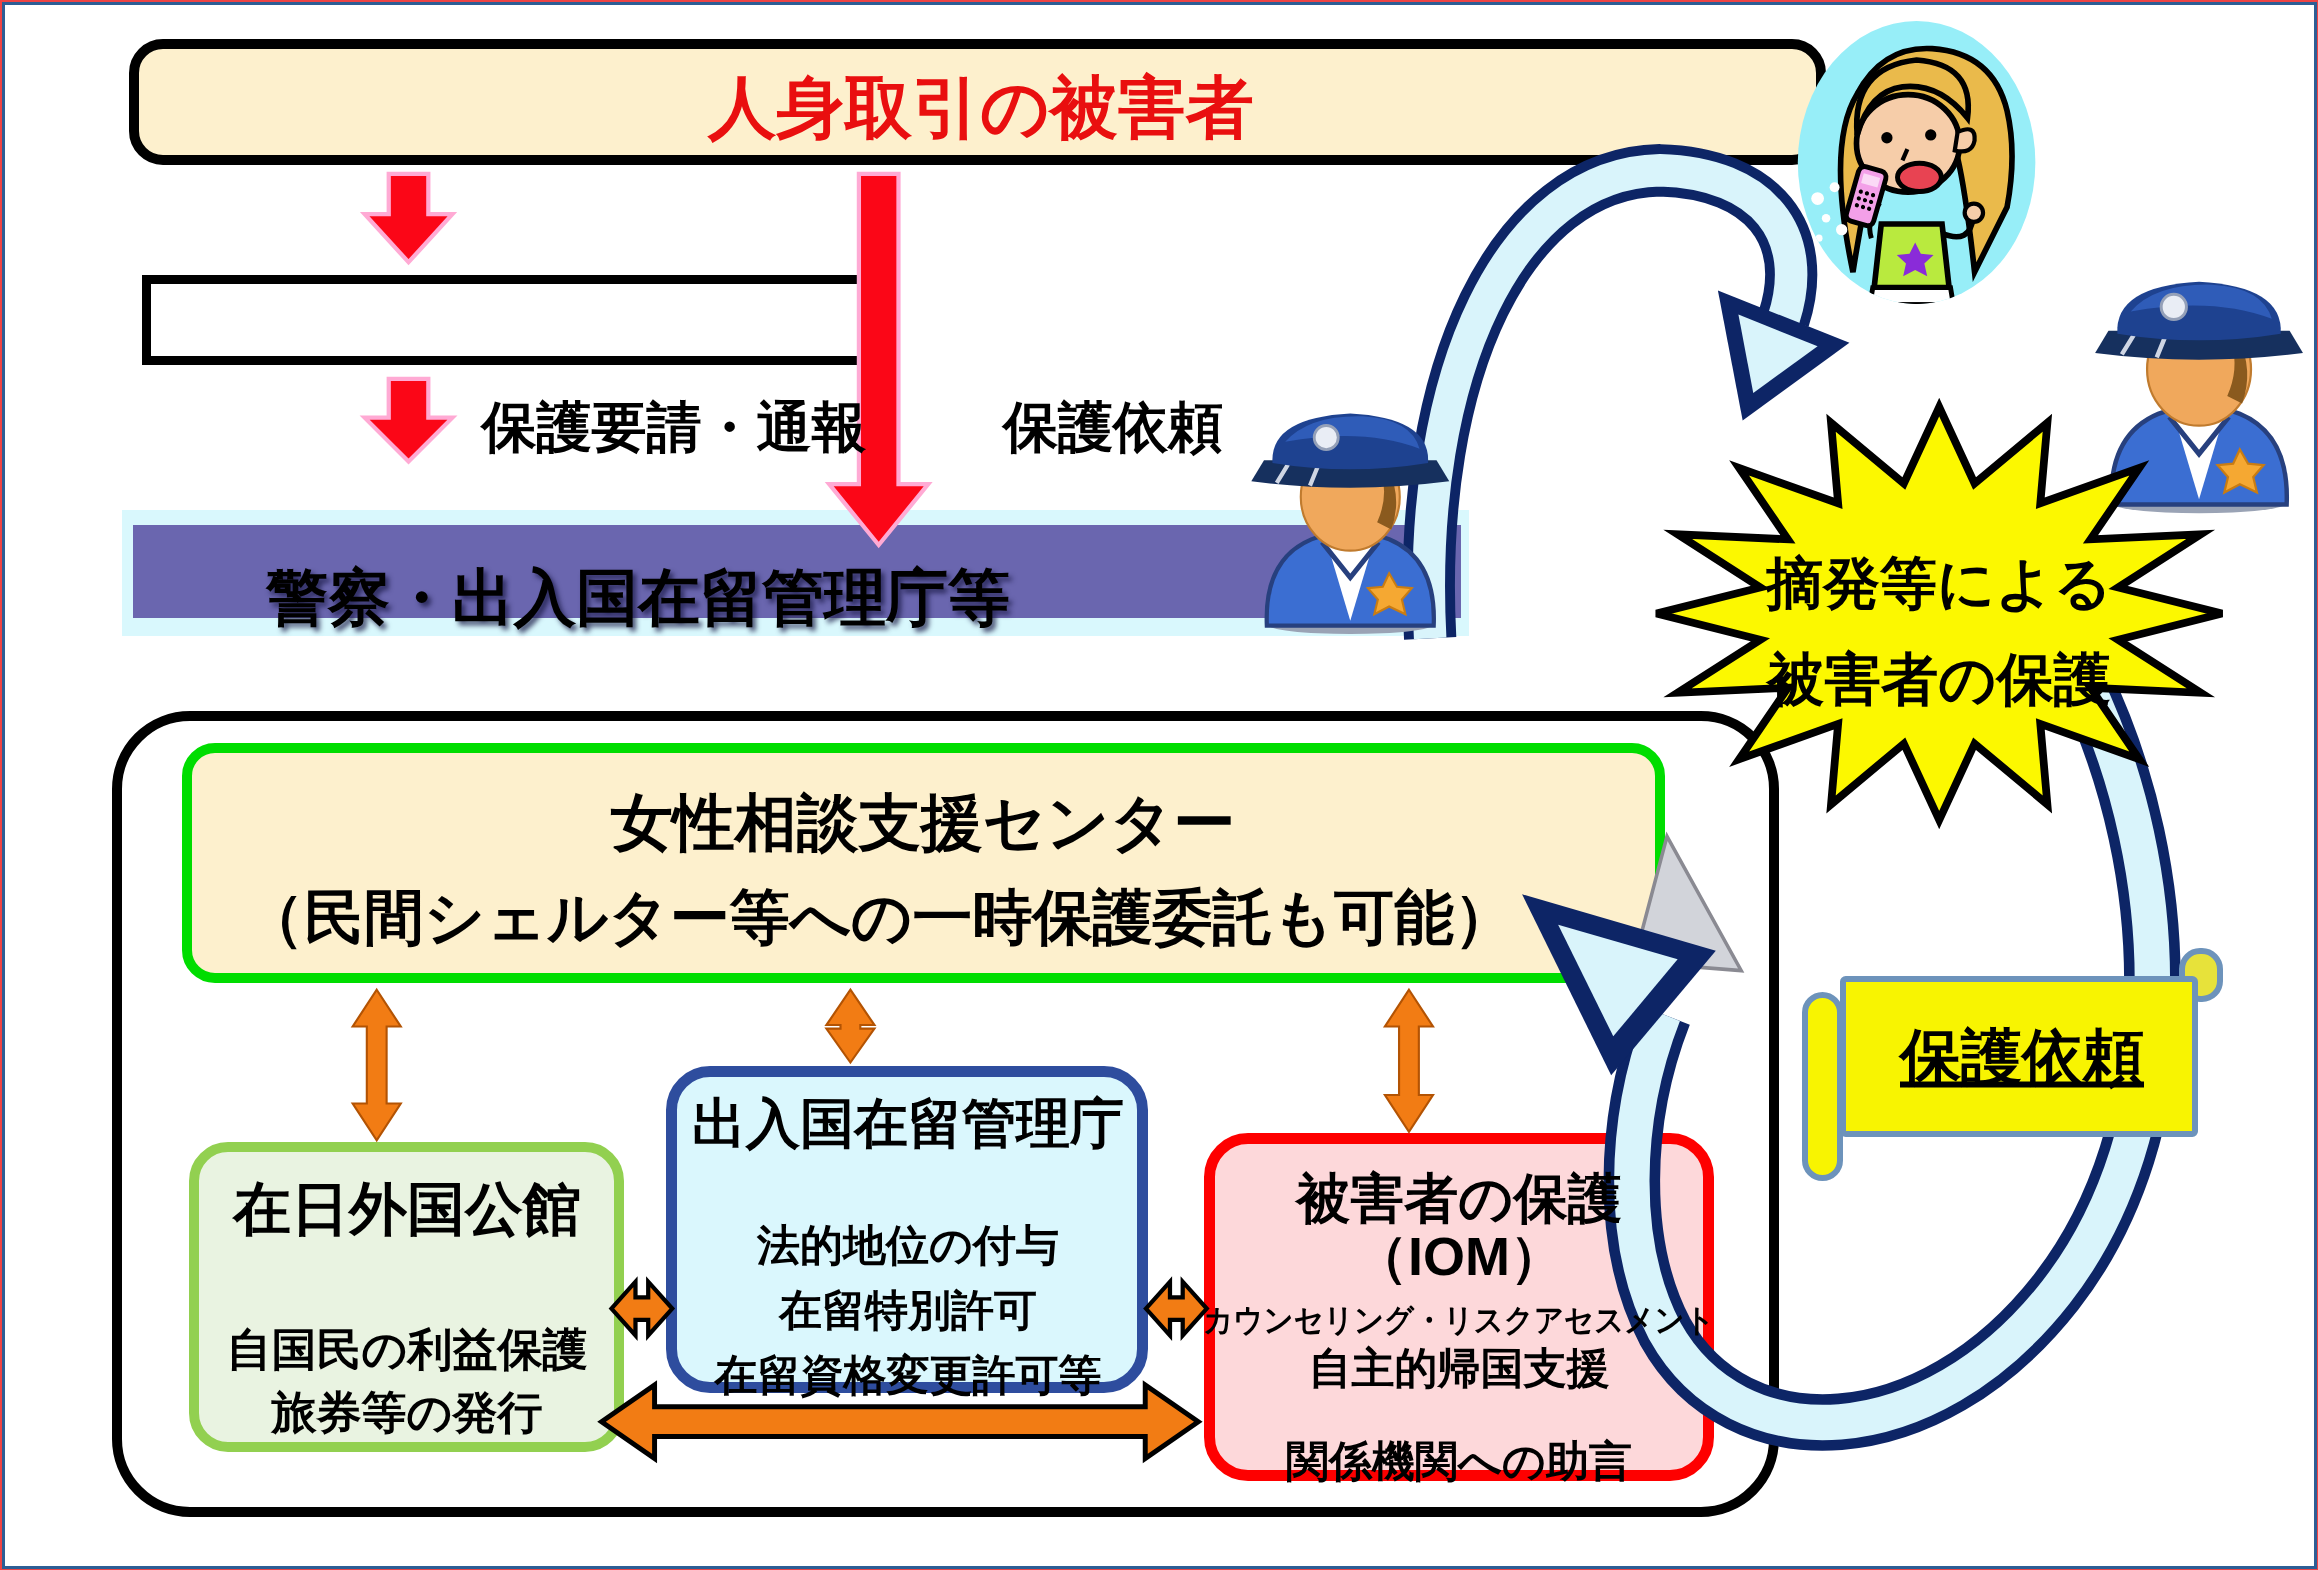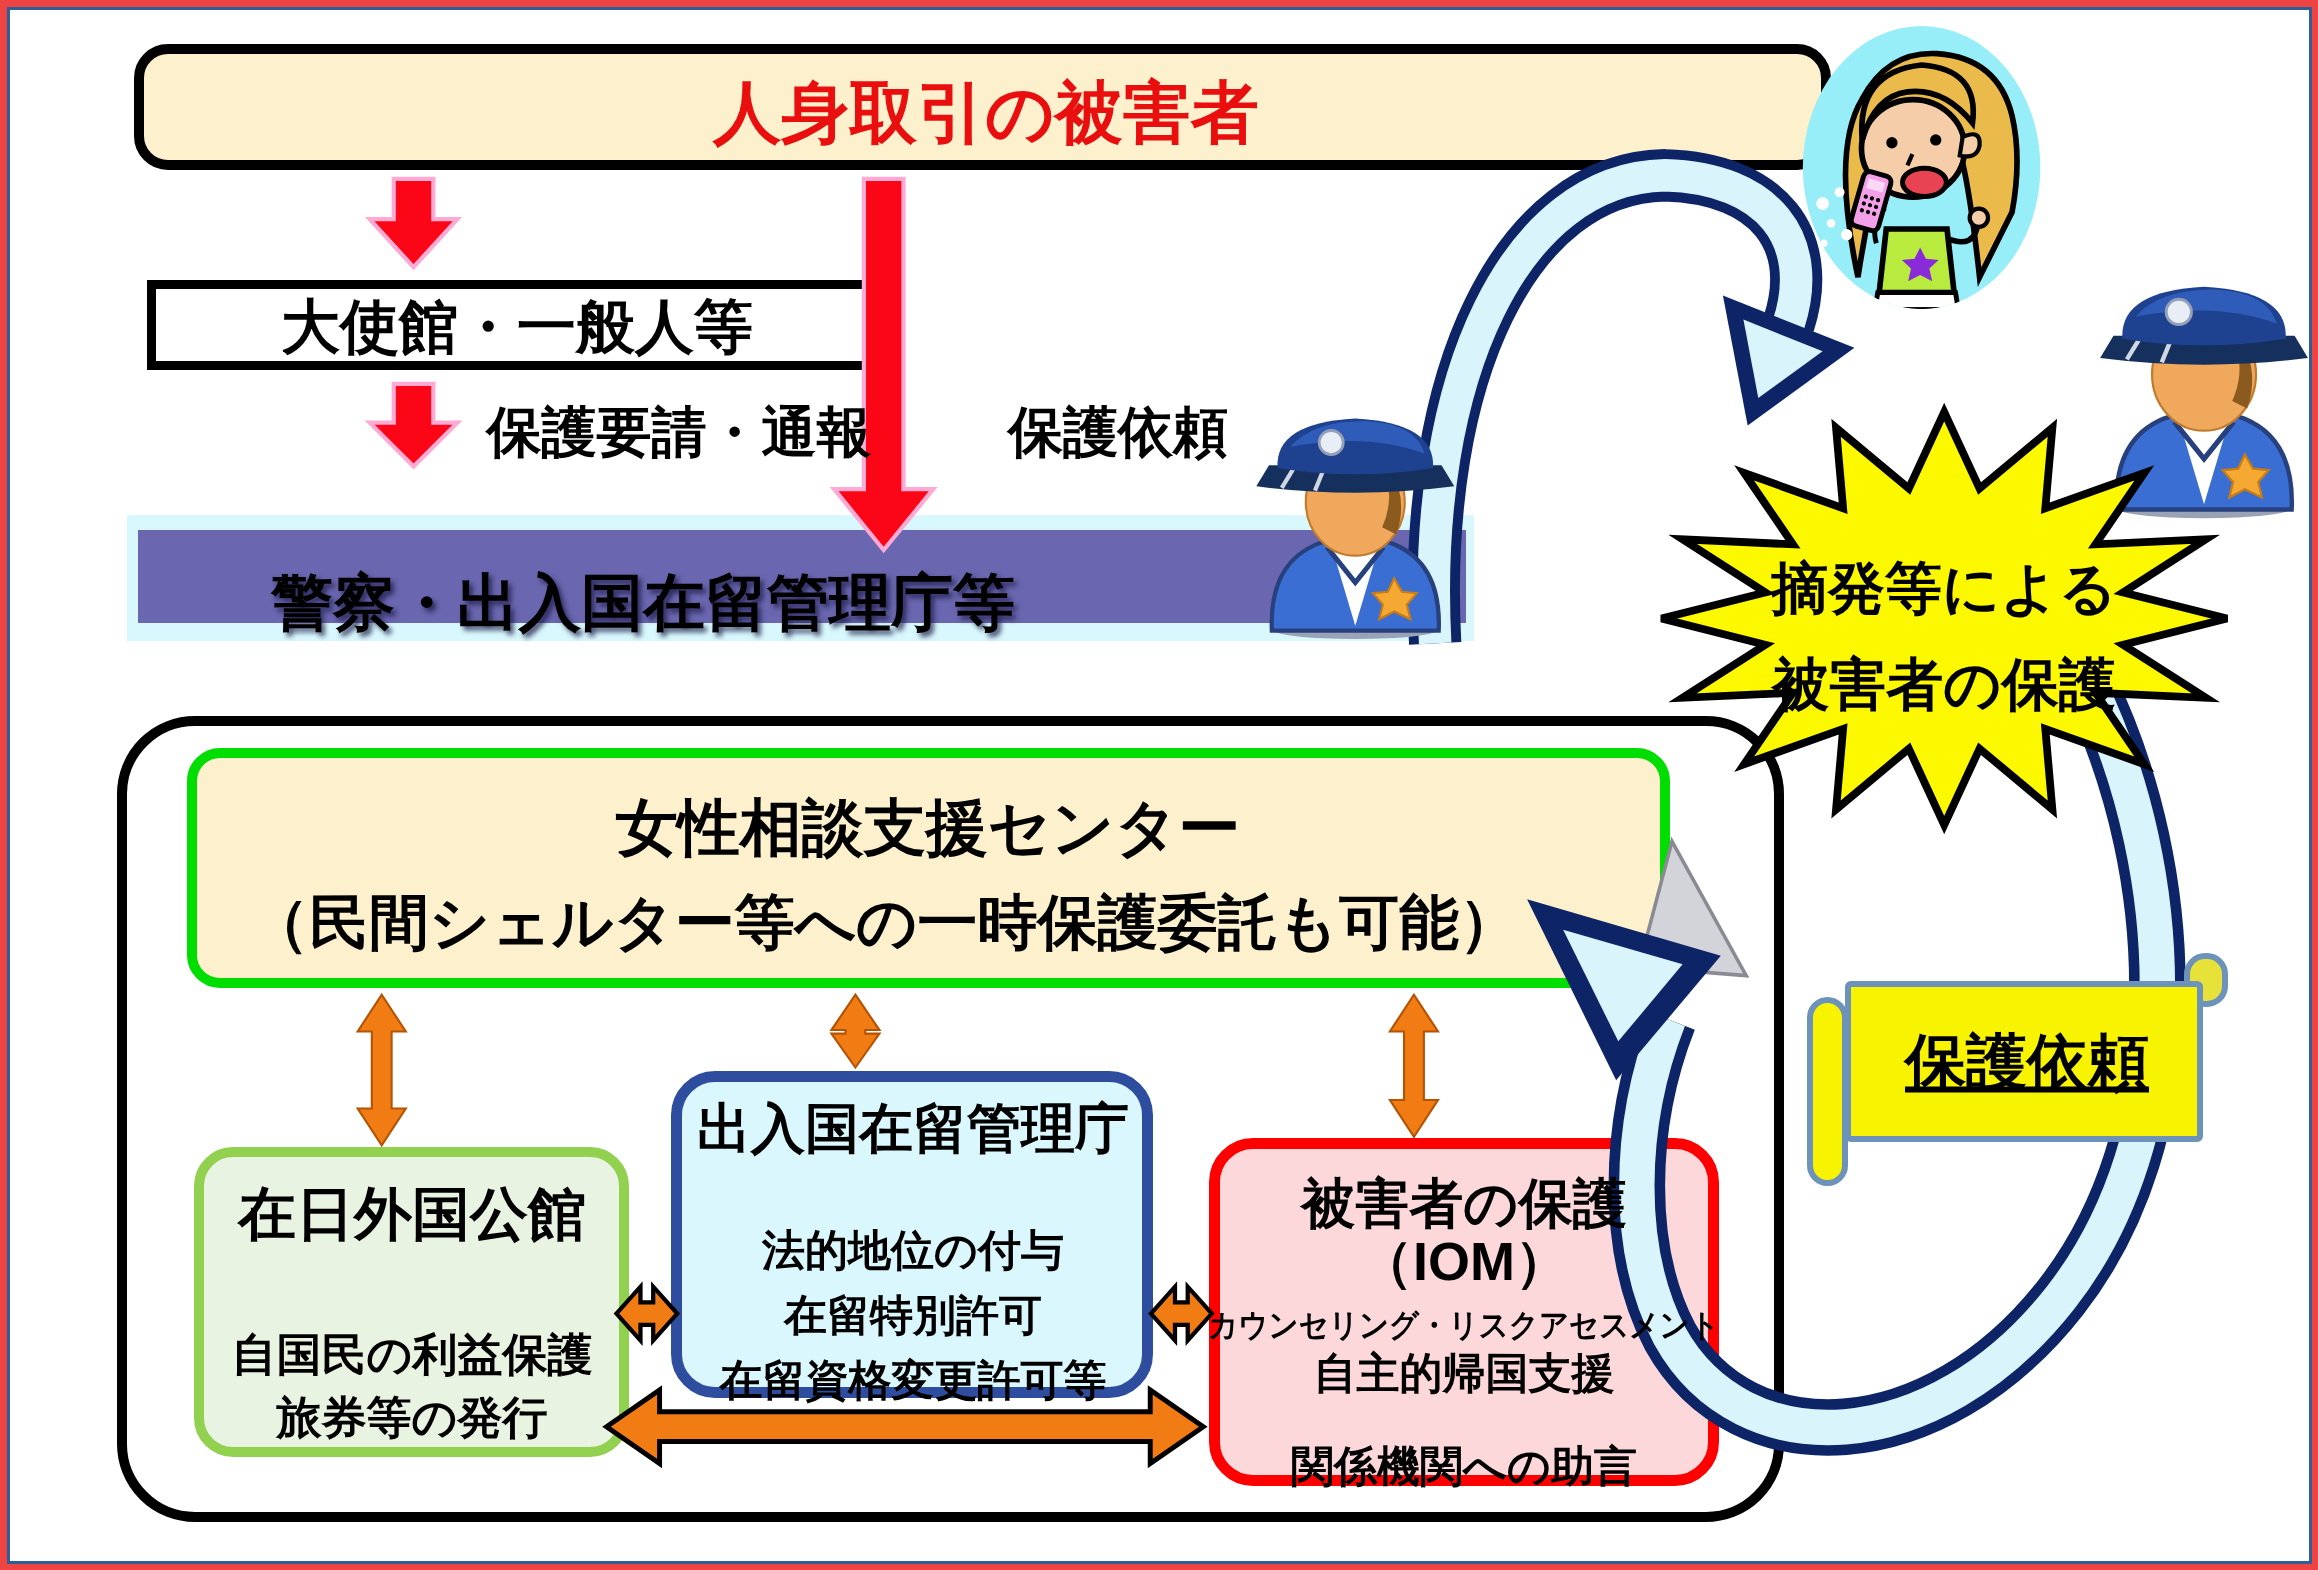--- a/index.html
+++ b/index.html
@@ -1,19 +1,19 @@
 <!DOCTYPE html>
 <html style="font-size:11.3px"><head>
 <meta charset="utf-8">
 <style>
   html,body{margin:0;padding:0;background:#fff;}
   body{width:2319px;height:1571px;overflow:hidden;
        font-family:"Liberation Sans","DejaVu Sans",sans-serif;}
   #stage{position:relative;width:2319px;height:1571px;background:#fff;
-         border:7px solid #ef4444;box-sizing:border-box;}
+         border:2px solid #ef4444;box-sizing:border-box;}
   #stage-inner{position:absolute;left:0;top:0;right:0;bottom:0;
          border:3.5px solid #2d5e95;}
   .box{position:absolute;box-sizing:border-box;}
   .lbl{position:absolute;transform:translate(-50%,-50%);white-space:nowrap;
        font-weight:bold;color:#000;z-index:5;line-height:1;}
 
   #victim-box{left:127px;top:37px;width:1697px;height:126px;background:#fdf0cd;
       border:10.6px solid #000;border-radius:34px;z-index:2;}
   #victim-title{left:979px;top:105px;font-size:68px;color:#e90f0f;}
 
@@ -78,21 +78,20 @@
 
 <div id="stage">
   <div id="stage-inner"></div>
 
   <div class="box" id="container-box"></div>
 
   <div class="box" id="victim-box"></div>
   <div class="lbl" id="victim-title">人身取引の被害者</div>
 
   <div class="box" id="embassy-box"></div>
-  <div class="lbl" id="embassy-label">大使館・一般人等</div>
 
   <div class="lbl" id="label-report">保護要請・通報</div>
   <div class="lbl" id="label-request">保護依頼</div>
 
   <div class="box" id="police-underlay"></div>
   <div class="box" id="police-bar"></div>
   <div class="lbl" id="police-label">警察・出入国在留管理庁等</div>
 
   <div class="box" id="center-box"></div>
   <div class="lbl" id="center-line1">女性相談支援センター</div>

